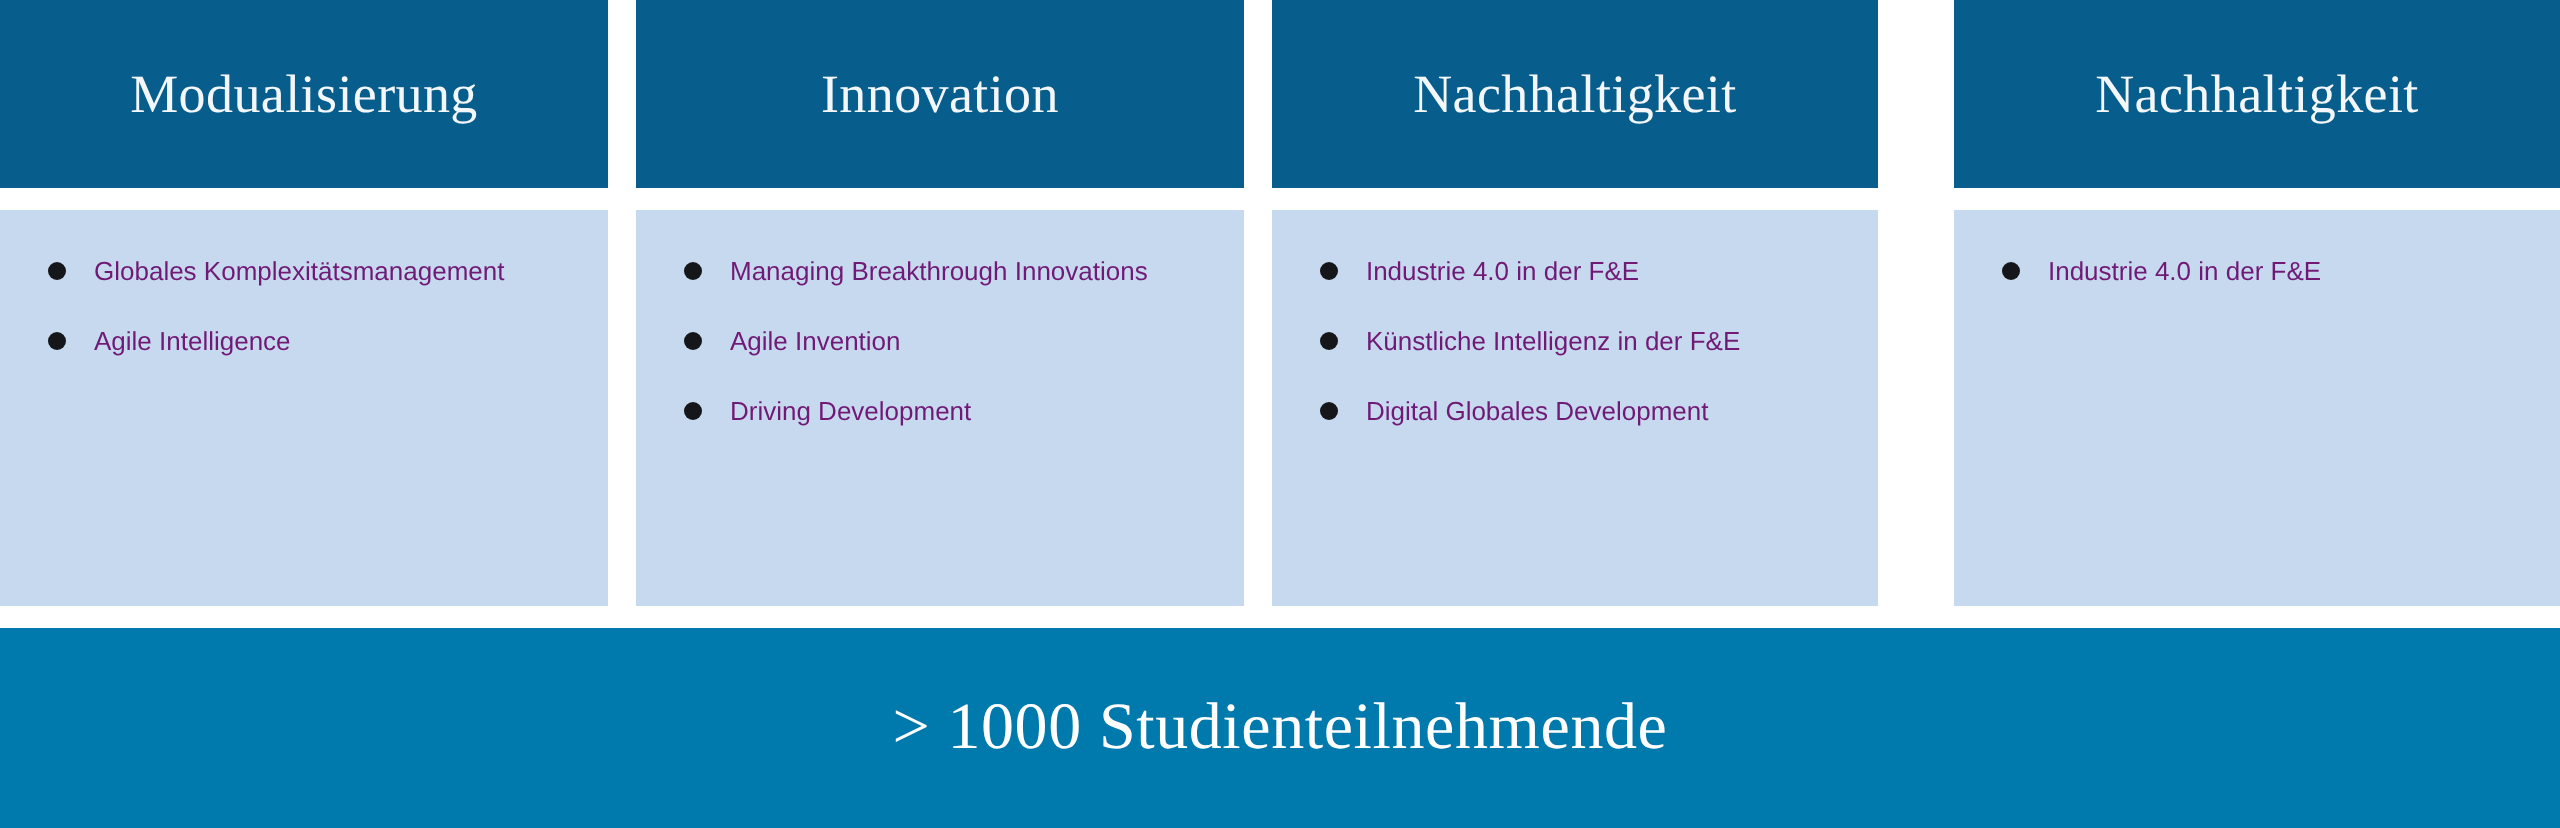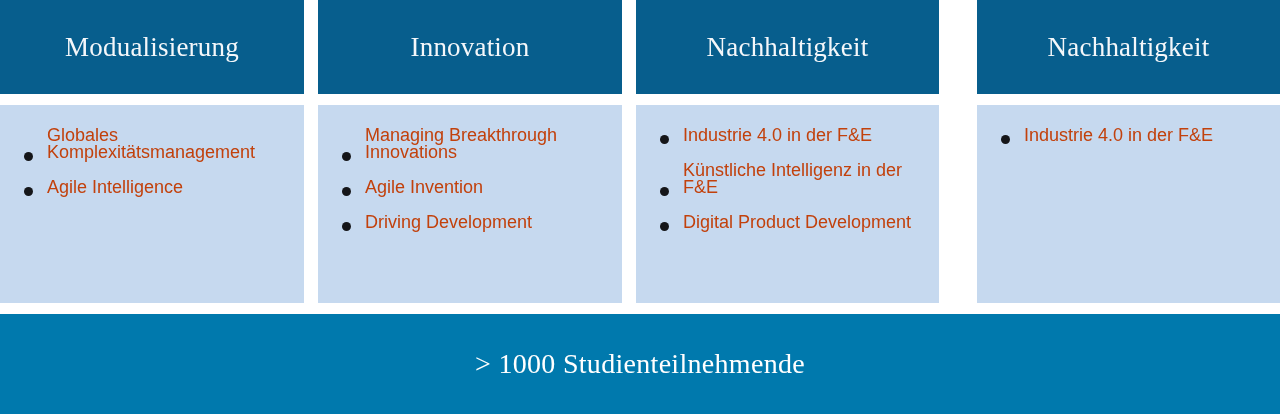--- a/index.html
+++ b/index.html
@@ -65,25 +65,25 @@
     box-sizing: border-box;
   }
 
   .bullet-list {
     list-style: none;
     margin: 0;
     padding: 0;
   }
   .bullet-item {
     display: flex;
-    align-items: flex-end;
+    align-items: flex-start;
     margin: 0 0 18px 0;
-    font-size: 18px;
+    font-size: 13px;
     line-height: 17px;
-    color: #c2410c;
+    color: #701a75;
   }
   .bullet-item:last-child { margin-bottom: 0; }
   .bullet-item.is-bold .bullet-text { font-weight: bold; }
 
   .bullet-dot {
     flex: 0 0 auto;
     width: 9px;
     height: 9px;
     border-radius: 50%;
     background: #151619;
@@ -99,21 +99,21 @@
     left: 0;
     top: 314px;
     width: 1280px;
     height: 100px;
     background: #0079ad;
     color: #ffffff;
     display: flex;
     align-items: center;
     justify-content: center;
     font-family: "Liberation Serif", serif;
-    font-size: 28px;
+    font-size: 33px;
     font-weight: 400;
     letter-spacing: 0.3px;
   }
 </style>
 </head>
 <body>
 
 <div id="board">
 
   <div class="columns">
@@ -161,21 +161,21 @@
           <li class="bullet-item">
             <span class="bullet-dot"></span>
             <span class="bullet-text">Industrie 4.0 in der F&amp;E</span>
           </li>
           <li class="bullet-item">
             <span class="bullet-dot"></span>
             <span class="bullet-text">Künstliche Intelligenz in der F&amp;E</span>
           </li>
           <li class="bullet-item">
             <span class="bullet-dot"></span>
-            <span class="bullet-text">Digital Product Development</span>
+            <span class="bullet-text">Digital Globales Development</span>
           </li>
         </ul>
       </div>
     </div>
 
     <div class="column col-3">
       <div class="col-header">Nachhaltigkeit</div>
       <div class="col-body">
         <ul class="bullet-list">
           <li class="bullet-item">

